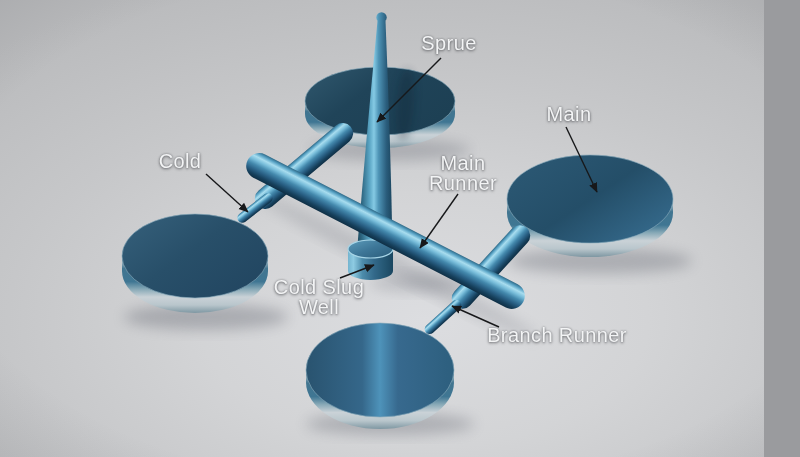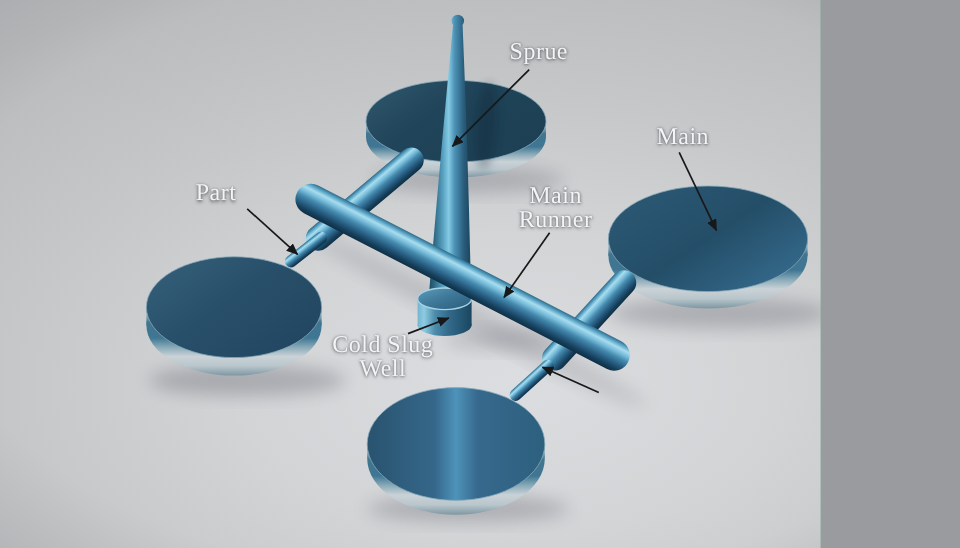--- a/index.html
+++ b/index.html
@@ -1,18 +1,18 @@
 <!DOCTYPE html>
 <html><head>
 <meta charset="utf-8">
 <style>
   html,body{margin:0;padding:0;background:#9a9b9e;}
   .stage{
-    position:relative;width:684px;height:457px;overflow:hidden;
-    font-family:Liberation Serif, serif;background:#15803d;
+    position:relative;width:764px;height:457px;overflow:hidden;
+    font-family:Liberation Sans, sans-serif;background:#6d28d9;
   }
   .stage svg{position:absolute;left:0;top:0;display:block;}
   .ann-label{
     position:absolute;transform:translateX(-50%);
     color:#f3f4f5;font-size:20px;line-height:20px;letter-spacing:.4px;
     text-align:center;white-space:pre-line;
     text-shadow:0 1px 3px rgba(20,22,28,.55),0 0 2px rgba(20,22,28,.35);
     pointer-events:none;
   }
 </style>
@@ -210,18 +210,19 @@
     <line x1="566" y1="127" x2="597" y2="192" marker-end="url(#arrHead)"></line>
     <line x1="206" y1="174" x2="248" y2="212" marker-end="url(#arrHead)"></line>
     <line x1="458" y1="194" x2="420" y2="248" marker-end="url(#arrHead)"></line>
     <line x1="340" y1="278" x2="374" y2="265" marker-end="url(#arrHead)"></line>
     <line x1="499" y1="327" x2="452" y2="306" marker-end="url(#arrHead)"></line>
   </g>
 </svg>
 
   <div class="ann-label" style="left:449px;top:33px">Sprue</div>
   <div class="ann-label" style="left:569px;top:104px">Main</div>
-  <div class="ann-label" style="left:180px;top:151px">Part</div>
+  <div class="ann-label" style="left:180px;top:151px">Cold</div>
   <div class="ann-label" style="left:463px;top:153px">Main
 Runner</div>
   <div class="ann-label" style="left:319px;top:277px">Cold Slug
 Well</div>
+  <div class="ann-label" style="left:557px;top:325px">Branch Runner</div>
 </div>
 
 </body></html>

